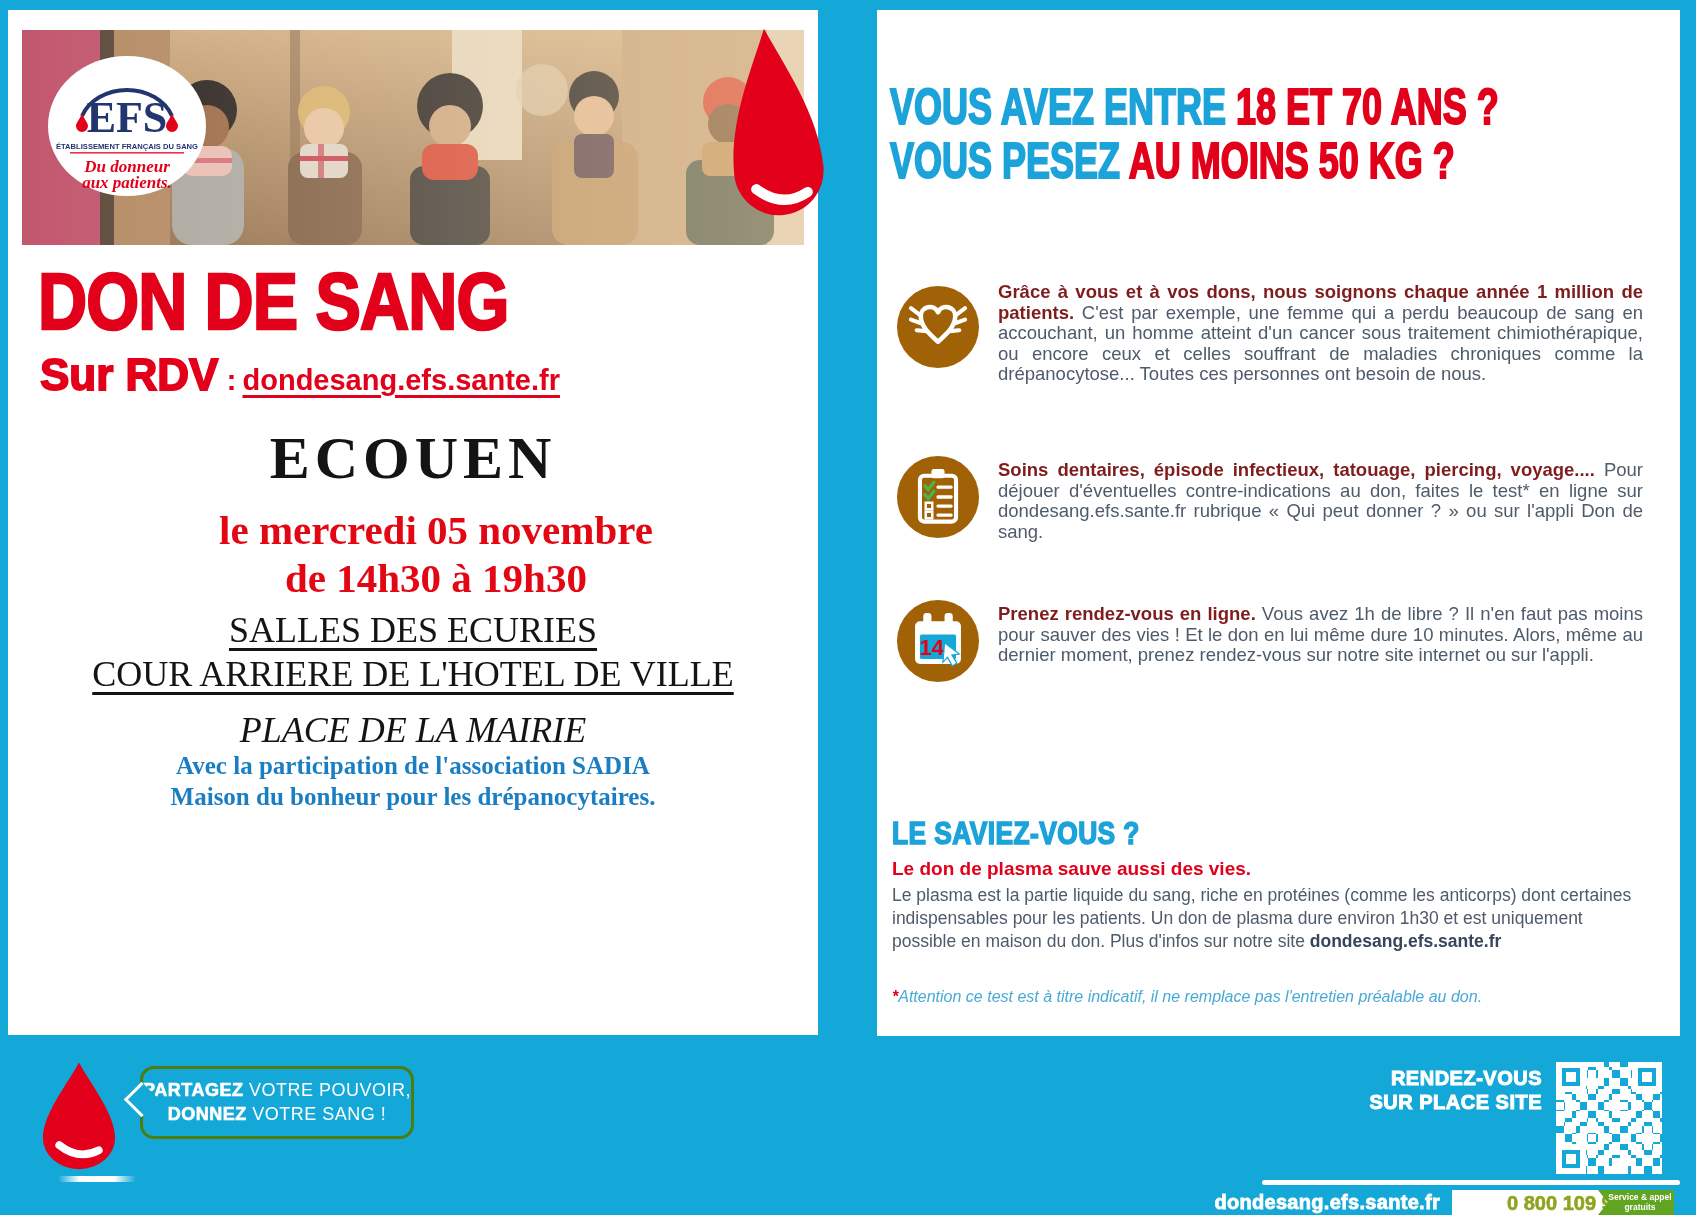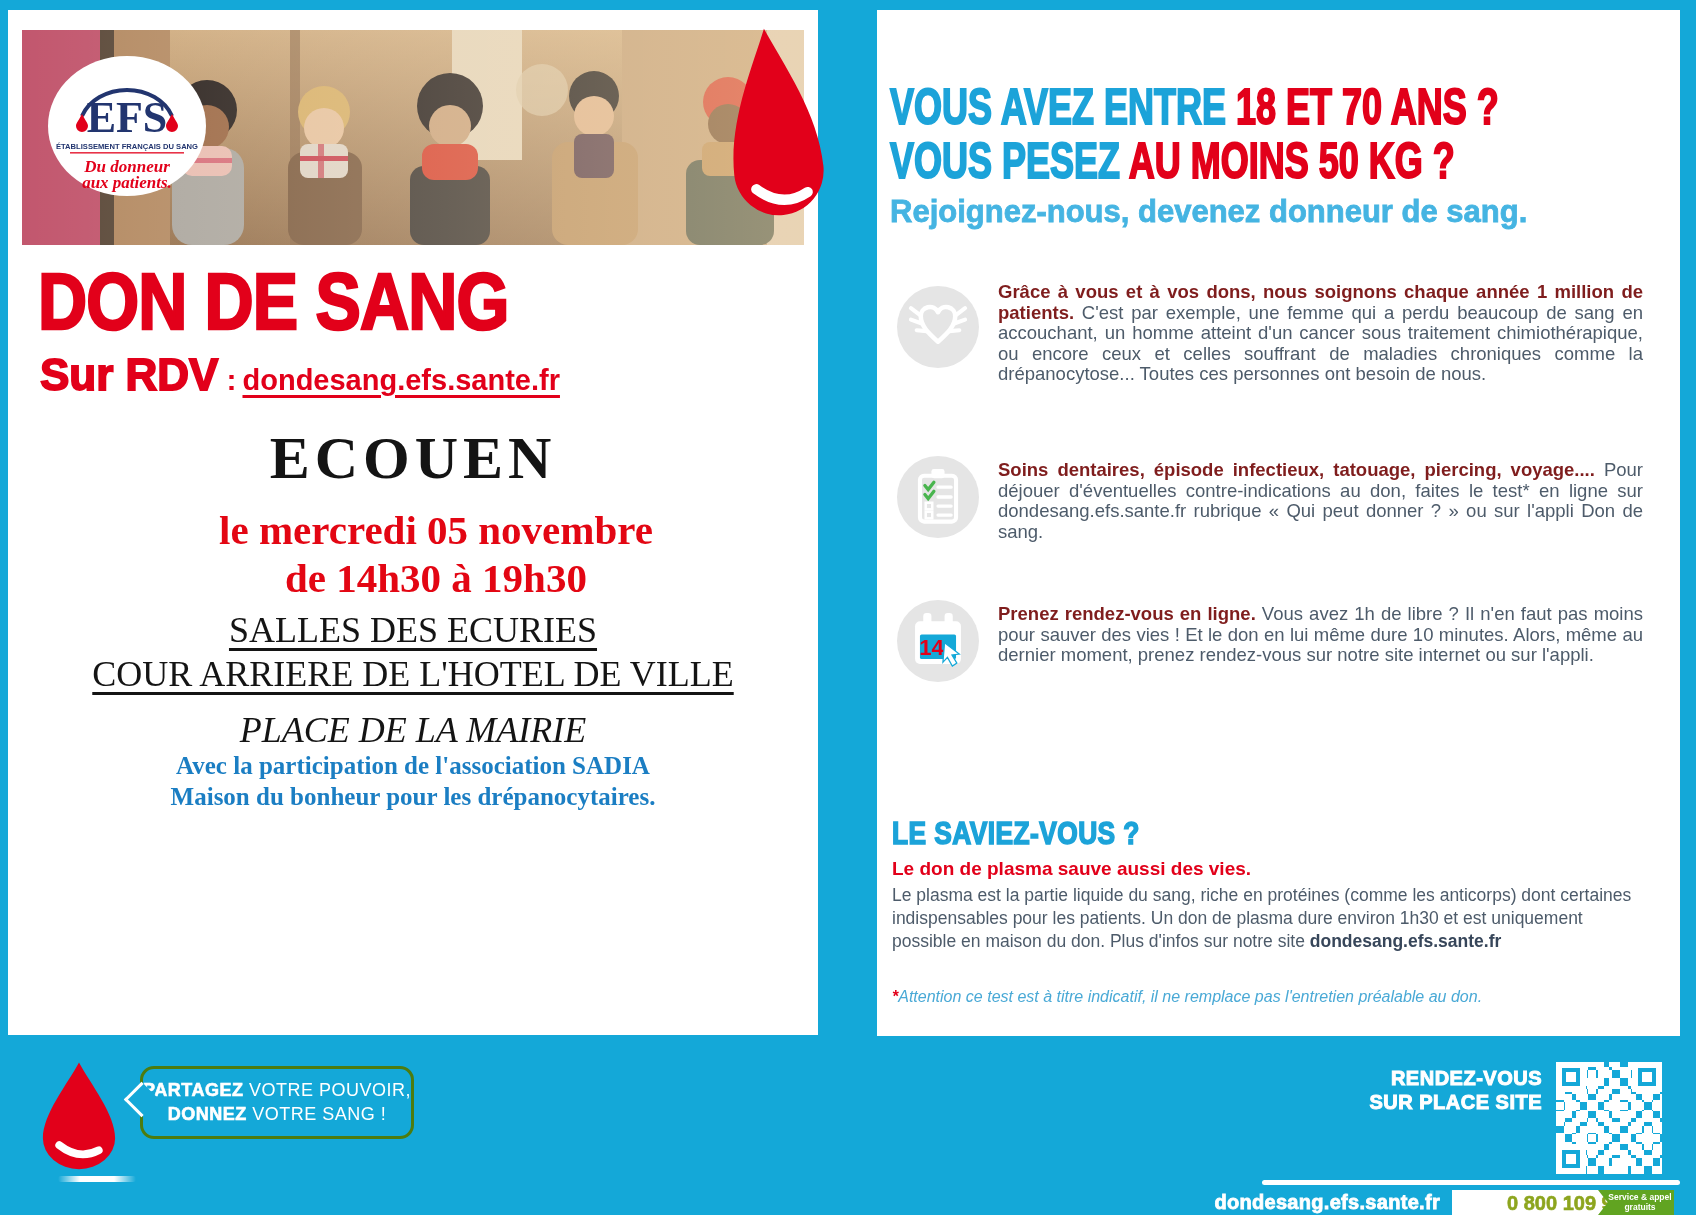--- a/index.html
+++ b/index.html
@@ -37,21 +37,21 @@
   .bubble b{font-weight:700;-webkit-text-stroke:.6px #fff;}
   .bubble-tail{left:-14px;top:18px;width:22px;height:22px;background:#14a8d8;
     border-left:3px solid #fff;border-bottom:3px solid #fff;transform:rotate(45deg);}
 
   
   .right-panel{left:877px;top:10px;width:803px;height:1026px;}
   .h1line{left:13px;font-size:50px;line-height:54px;font-weight:700;-webkit-text-stroke:2px currentColor;
     transform:scaleX(.72);transform-origin:left top;white-space:nowrap;color:#1ca3d9;}
   .h1line .red{color:#e2001a;-webkit-text-stroke:2px #e2001a;}
   .subhead{left:13px;top:184px;font-size:31px;font-weight:700;color:#45b4e2;-webkit-text-stroke:.8px #45b4e2;white-space:nowrap;}
-  .icon-circle{width:82px;height:82px;border-radius:50%;background:#e5e5e5;}
+  .icon-circle{width:82px;height:82px;border-radius:50%;background:#a16207;}
   .blocktext{left:121px;width:645px;font-size:18.5px;line-height:20.5px;color:#4d5b6a;text-align:justify;}
   .lead{color:#7f1d1d;font-weight:700;}
   .saviez-title{left:15px;top:806px;font-size:31px;font-weight:700;color:#1ca3d9;-webkit-text-stroke:1.6px #1ca3d9;
     transform:scaleX(.85);transform-origin:left top;white-space:nowrap;letter-spacing:.5px;}
   .saviez-lead{left:15px;top:848px;font-size:19px;font-weight:700;color:#e2001a;}
   .saviez-body{left:15px;top:874px;width:752px;font-size:17.5px;line-height:23px;color:#4d5b6a;}
   .saviez-body b{color:#37465a;}
   .footnote{left:15px;top:978px;font-size:16px;font-style:italic;color:#49a9d6;}
   .footnote .star{color:#e2001a;font-weight:700;}
 
@@ -199,21 +199,20 @@
   </div>
 
   <div class="panel right-panel">
 
     <div class="abs h1line" style="top:70px;">
       <span>VOUS AVEZ ENTRE </span><span class="red">18 ET 70 ANS ?</span>
     </div>
     <div class="abs h1line" style="top:124px;">
       <span>VOUS PESEZ </span><span class="red">AU MOINS 50 KG ?</span>
     </div>
-    <div class="abs subhead">Rejoignez-nous, devenez donneur de sang.</div>
 
     <div class="abs icon-circle" style="left:20px;top:276px;">
       <svg width="82" height="82" viewBox="0 0 100 100">
         <path d="M50 68 C 39 58 29 49 29 37 a 11 11 0 0 1 21 -5 a 11 11 0 0 1 21 5 C 71 49 61 58 50 68 Z" fill="none" stroke="#fff" stroke-width="5.5" stroke-linejoin="round"></path>
         <path d="M29 36 l -12 -9 M31 46 l -14 -5 M36 55 l -12 -1" stroke="#fff" stroke-width="5" stroke-linecap="round" fill="none"></path>
         <path d="M71 36 l 12 -9 M69 46 l 14 -5 M64 55 l 12 -1" stroke="#fff" stroke-width="5" stroke-linecap="round" fill="none"></path>
       </svg>
     </div>
     <div class="abs blocktext" style="top:272px;">
       <span class="lead">Grâce à vous et à vos dons, nous soignons chaque année 1 million de patients.</span><span> C'est par exemple, une femme qui a perdu beaucoup de sang en accouchant, un homme atteint d'un cancer sous traitement chimiothérapique, ou encore ceux et celles souffrant de maladies chroniques comme la drépanocytose... Toutes ces personnes ont besoin de nous.</span>

